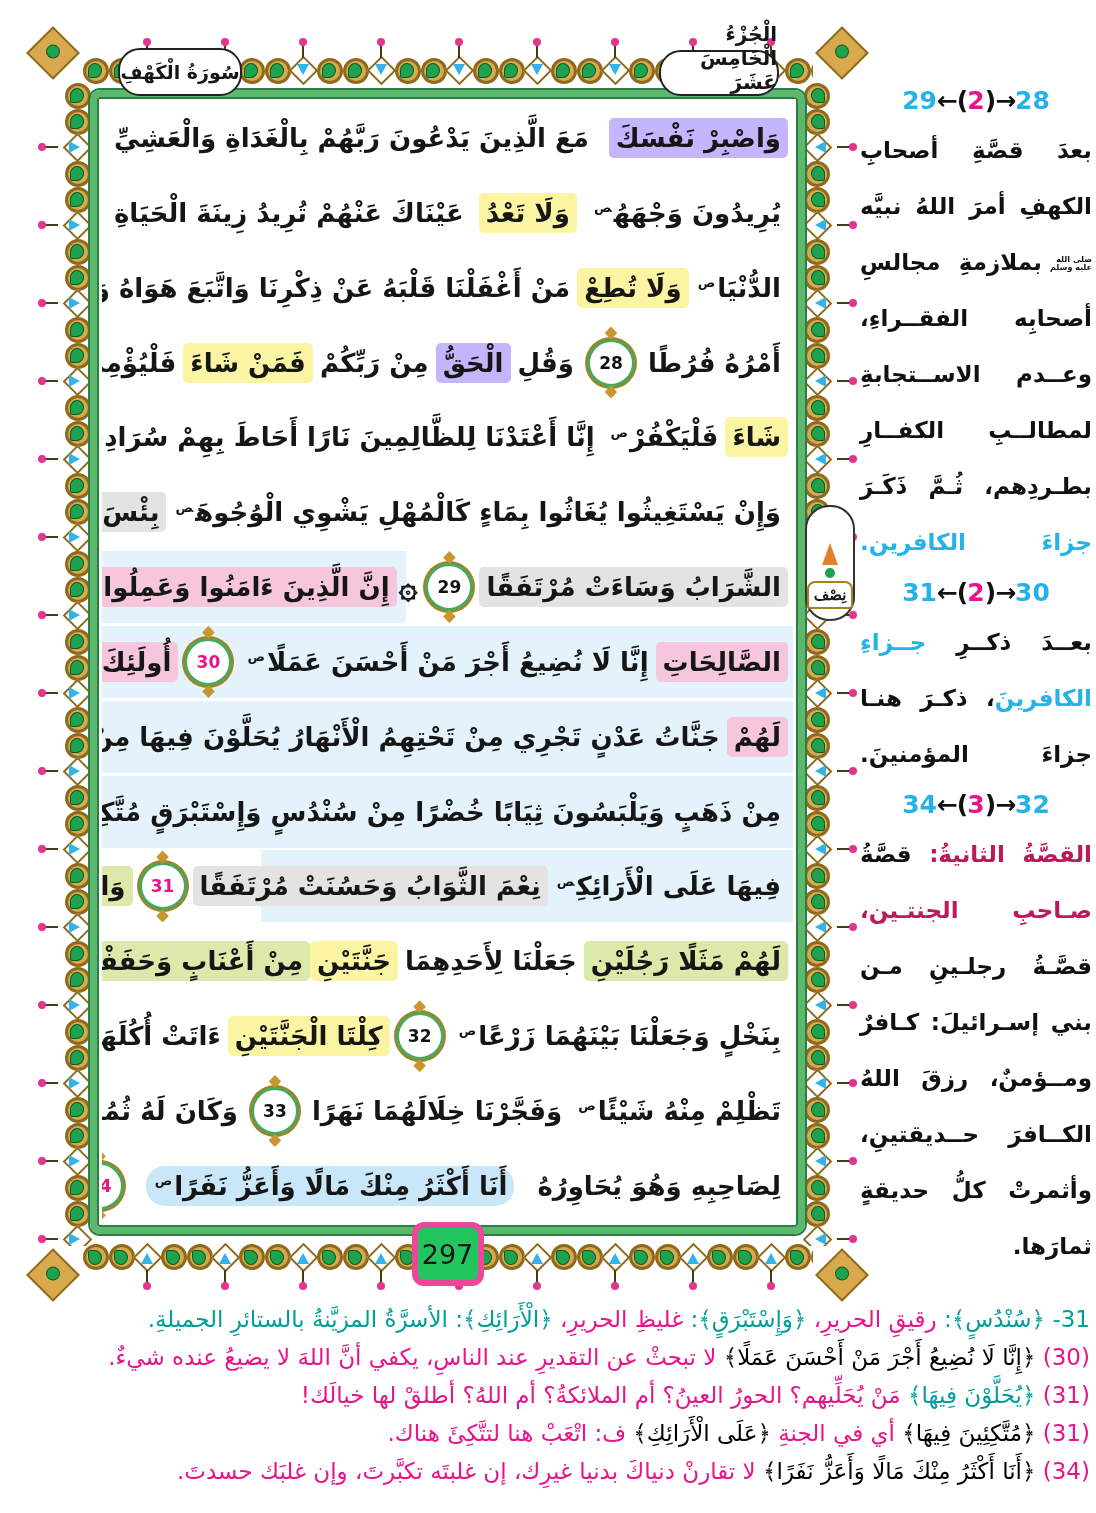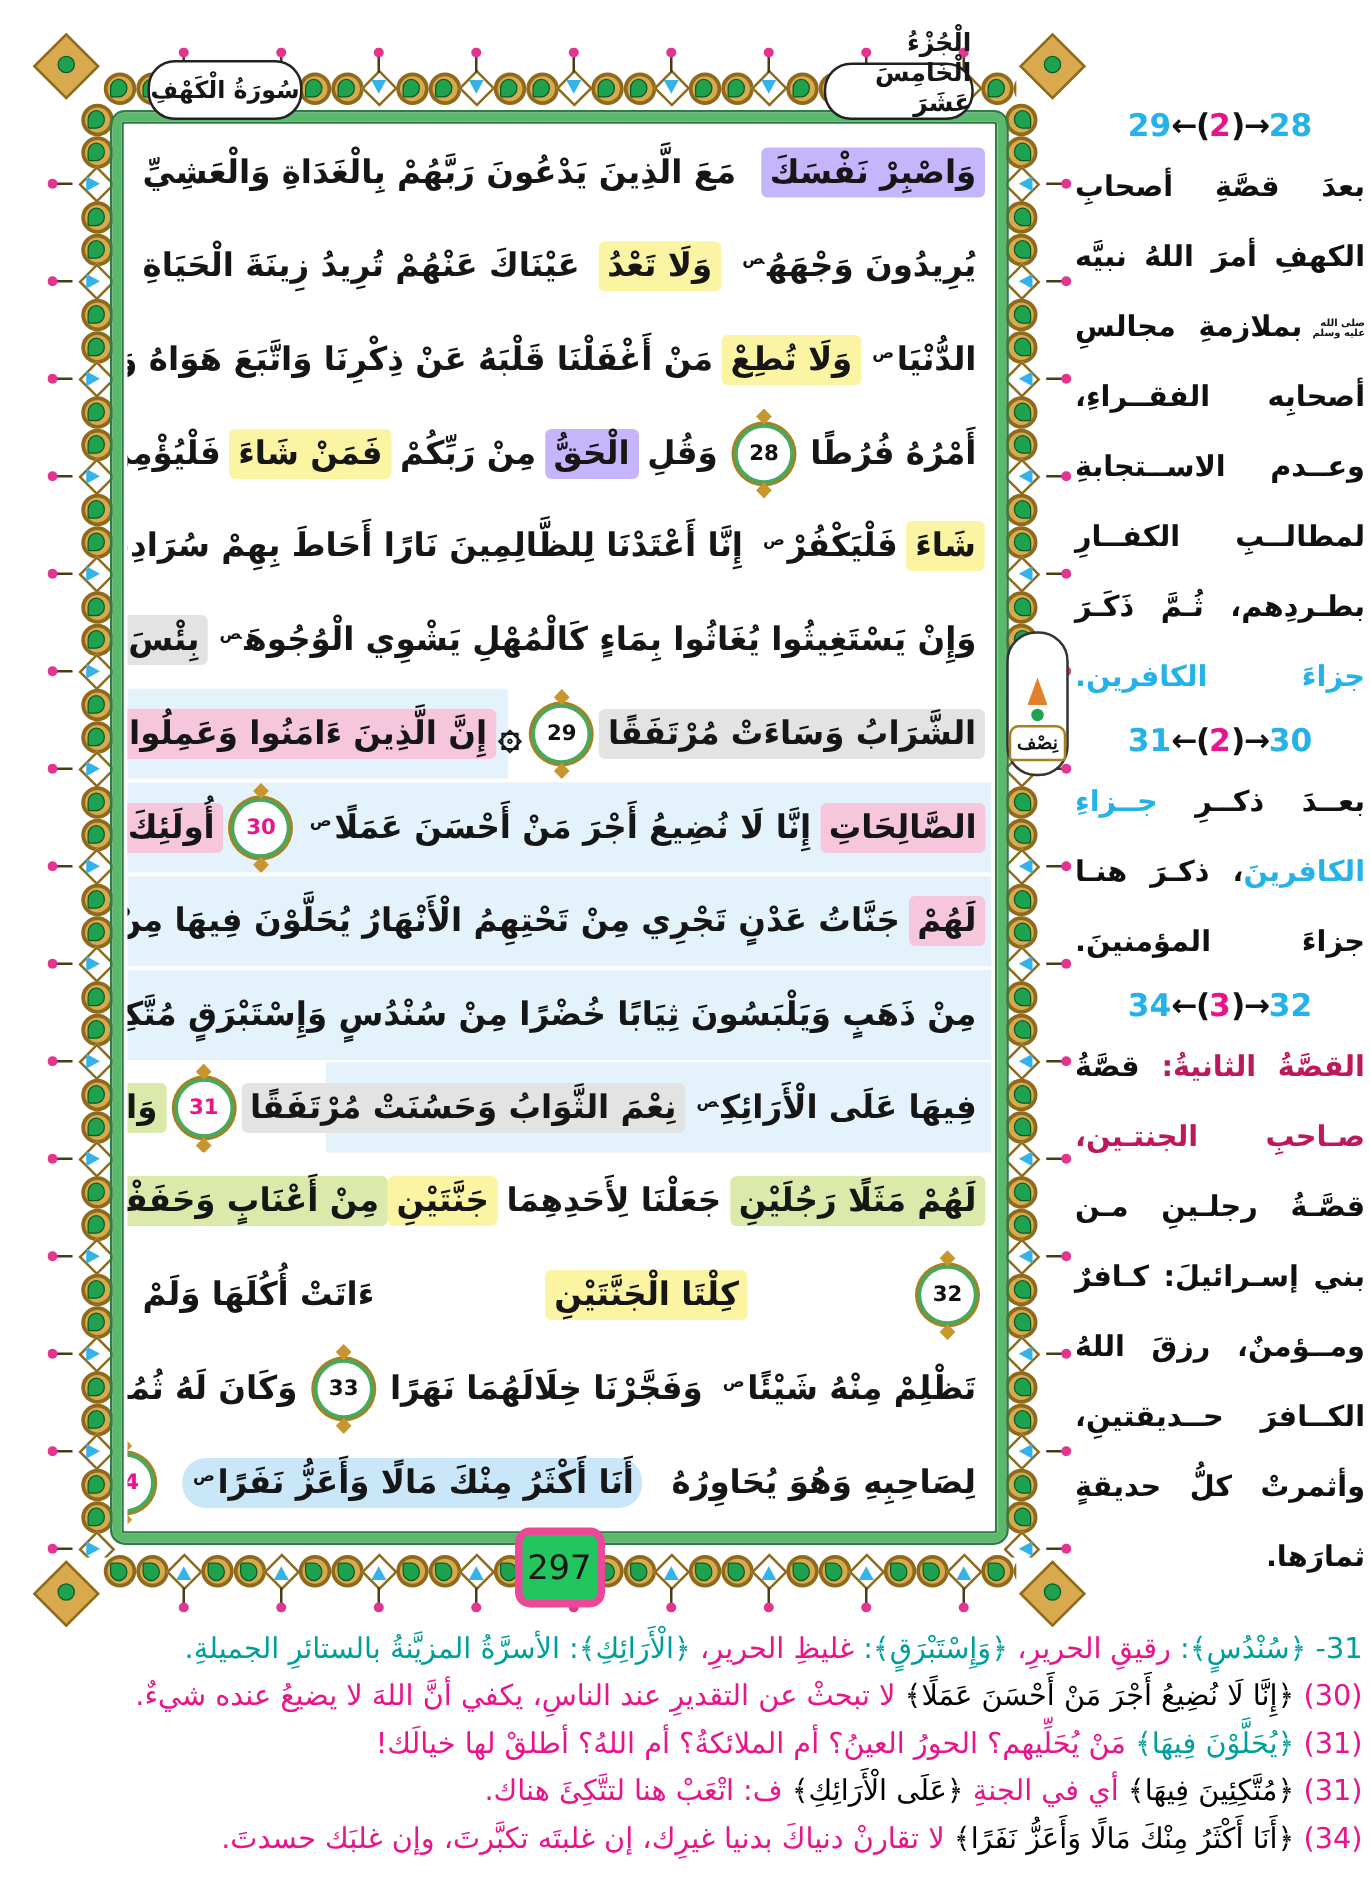--- a/index.html
+++ b/index.html
@@ -883,20 +883,21 @@
           </span>
           <span class="seg h-gr">وَاضْرِبْ</span>
         </div>
         <div class="qline">
           <span class="seg h-gr">لَهُمْ مَثَلًا رَجُلَيْنِ</span>
           <span class="seg">جَعَلْنَا لِأَحَدِهِمَا</span>
           <span class="seg h-ye">جَنَّتَيْنِ</span>
           <span class="seg h-gr">مِنْ أَعْنَابٍ وَحَفَفْنَاهُمَا</span>
         </div>
         <div class="qline">
+          <span class="seg">بِنَخْلٍ وَجَعَلْنَا بَيْنَهُمَا زَرْعًا<span class="waqf">ص</span></span>
           <span class="ayah">
             <span class="n">32</span>
           </span>
           <span class="seg h-ye">كِلْتَا الْجَنَّتَيْنِ</span>
           <span class="seg">ءَاتَتْ أُكُلَهَا وَلَمْ</span>
         </div>
         <div class="qline">
           <span class="seg">تَظْلِمْ مِنْهُ شَيْئًا<span class="waqf">ص</span></span>
           <span class="seg">وَفَجَّرْنَا خِلَالَهُمَا نَهَرًا</span>
           <span class="ayah">

